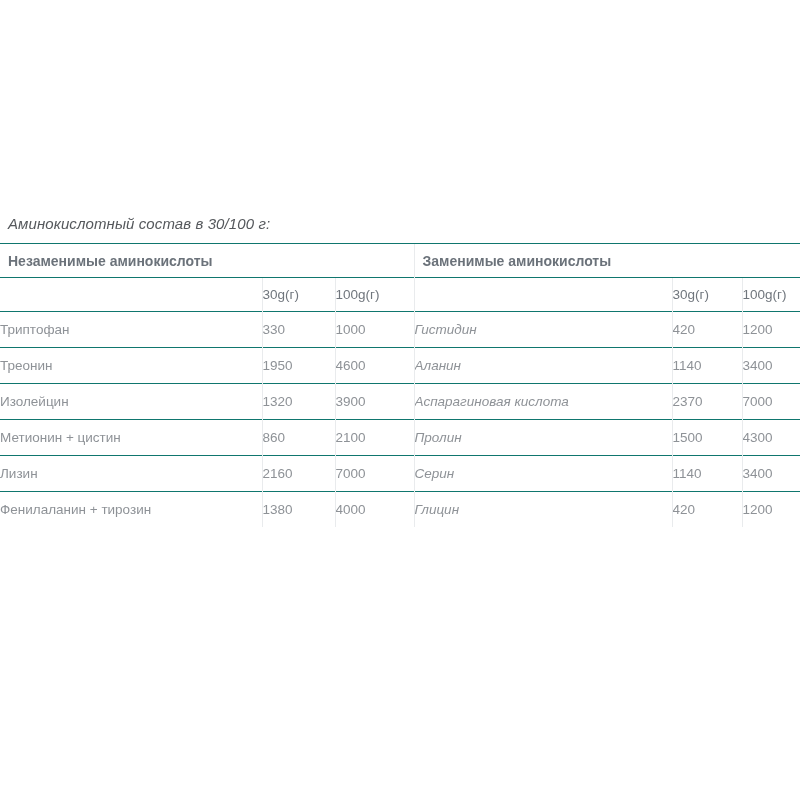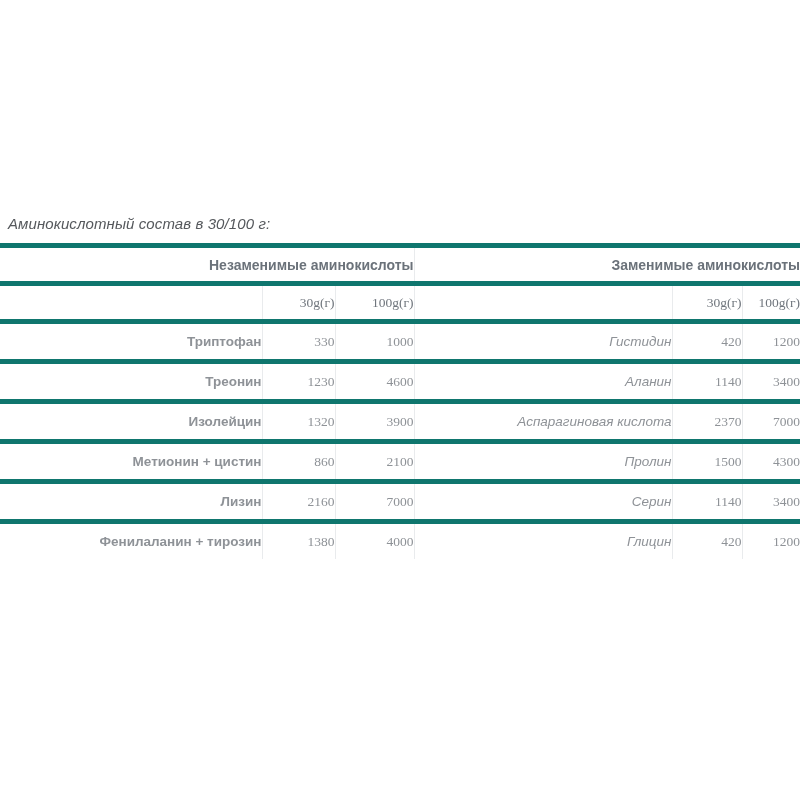--- a/index.html
+++ b/index.html
@@ -28,25 +28,25 @@
   table.amino-table {
     position: absolute;
     left: 0;
     top: 243px;
     width: 800px;
     border-collapse: collapse;
     table-layout: fixed;
   }
   table.amino-table th,
   table.amino-table td {
-    border-top: 5px solid #0f766e;
+    border-top: 1px solid #0f766e;
     padding: 0;
     margin: 0;
     vertical-align: middle;
-    text-align: right;
+    text-align: left;
     overflow: hidden;
     white-space: nowrap;
   }
   tr.group-header-row th {
     height: 33px;
     font-weight: bold;
     font-size: 14px;
     color: #6b727a;
     padding-left: 8px;
   }
@@ -54,23 +54,23 @@
     height: 33px;
     font-size: 13.5px;
     color: #70767d;
   }
   tr.data-row td {
     height: 35px;
     font-size: 13.5px;
     color: #8e9297;
   }
   .bl { border-left: 1px solid #e9ebed; }
-  .name-cell  { padding-left: 8px; font-weight: bold; }
+  .name-cell  { padding-left: 8px; }
   .rname-cell { padding-left: 7px; font-style: italic; }
-  .val-cell   { padding-left: 6px; font-family: Liberation Serif, serif; }
+  .val-cell   { padding-left: 6px; }
 </style>
 </head>
 <body>
 
 <div class="page-title">Аминокислотный состав в 30/100 г:</div>
 
 <table class="amino-table">
   <colgroup>
     <col style="width:262px">
     <col style="width:73px">
@@ -99,21 +99,21 @@
     <td class="name-cell">Триптофан</td>
     <td class="bl val-cell">330</td>
     <td class="bl val-cell">1000</td>
     <td class="bl rname-cell">Гистидин</td>
     <td class="bl val-cell">420</td>
     <td class="bl val-cell">1200</td>
   </tr>
 
   <tr class="data-row">
     <td class="name-cell">Треонин</td>
-    <td class="bl val-cell">1230</td>
+    <td class="bl val-cell">1950</td>
     <td class="bl val-cell">4600</td>
     <td class="bl rname-cell">Аланин</td>
     <td class="bl val-cell">1140</td>
     <td class="bl val-cell">3400</td>
   </tr>
 
 
   <tr class="data-row">
     <td class="name-cell">Изолейцин</td>
     <td class="bl val-cell">1320</td>

